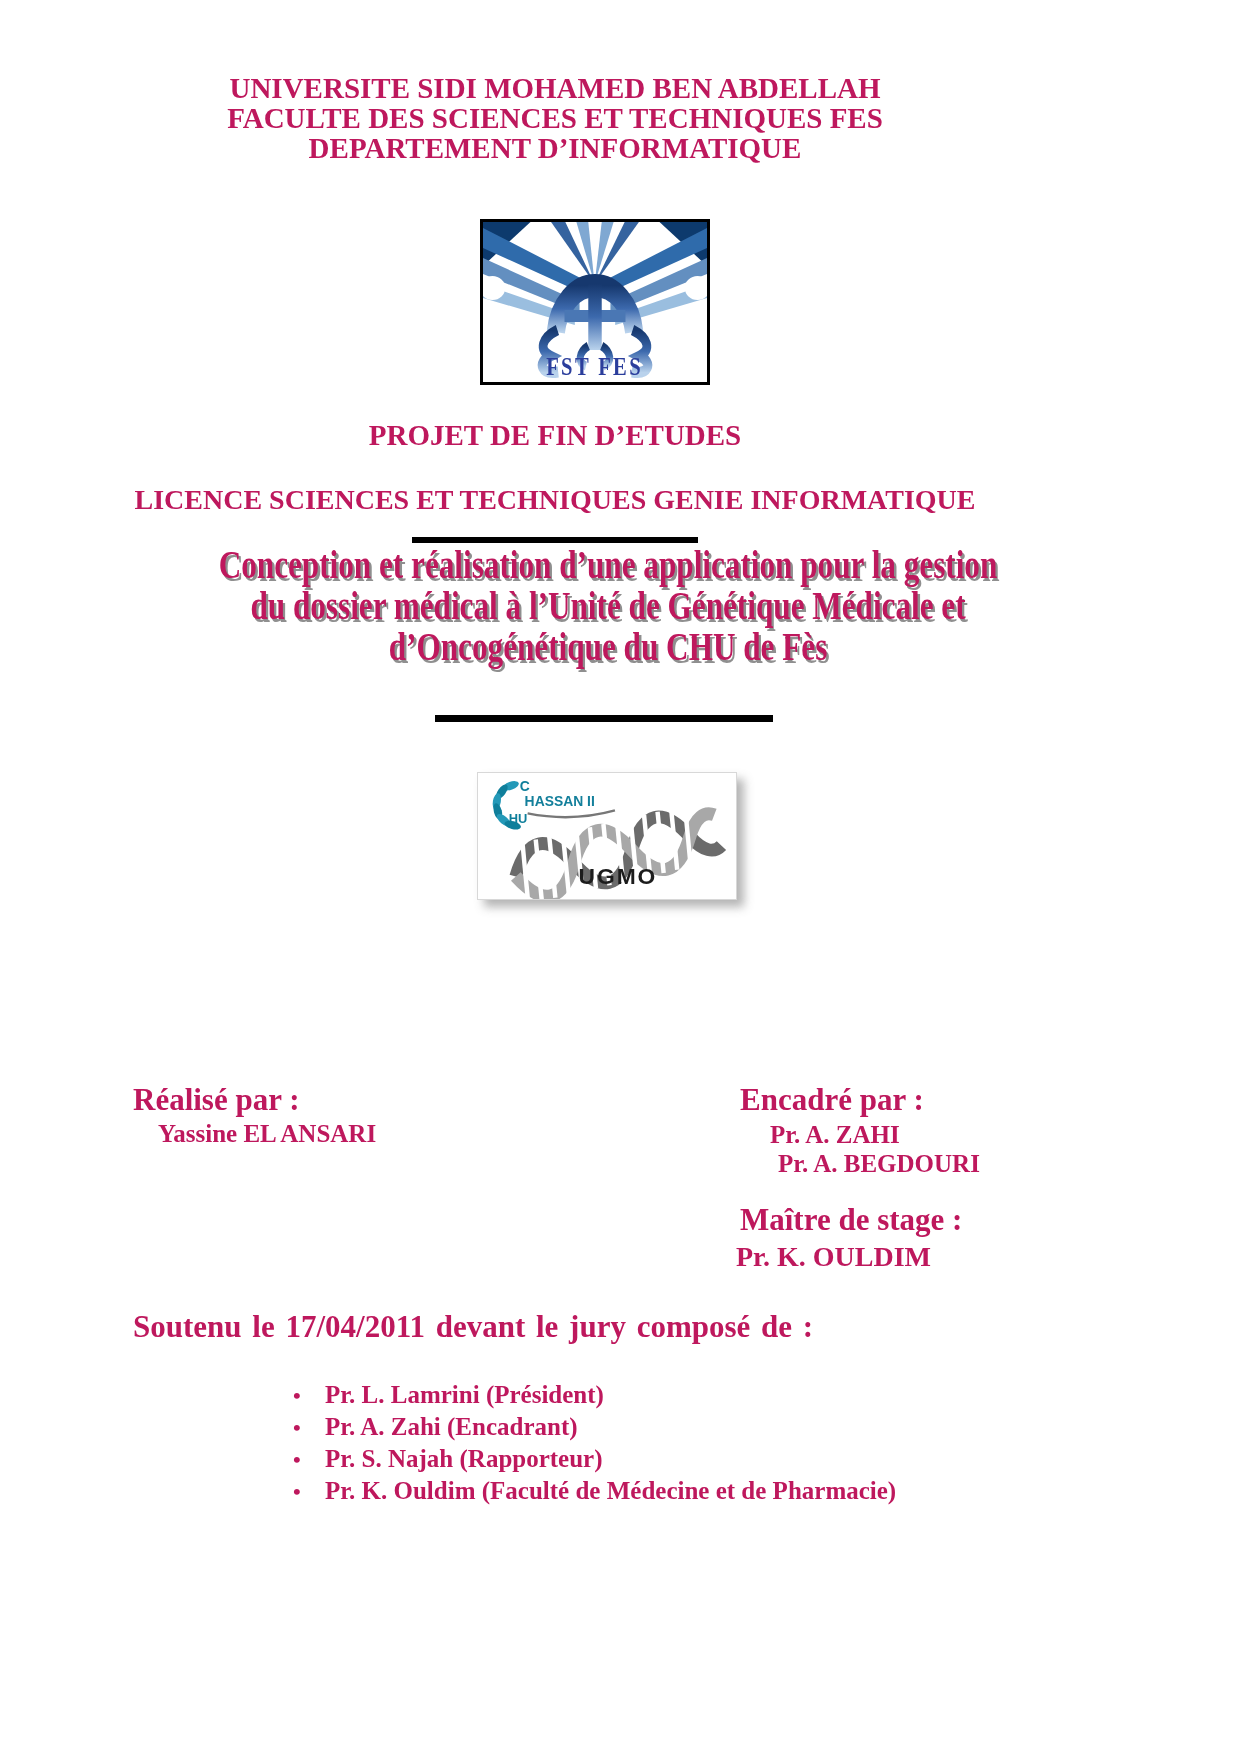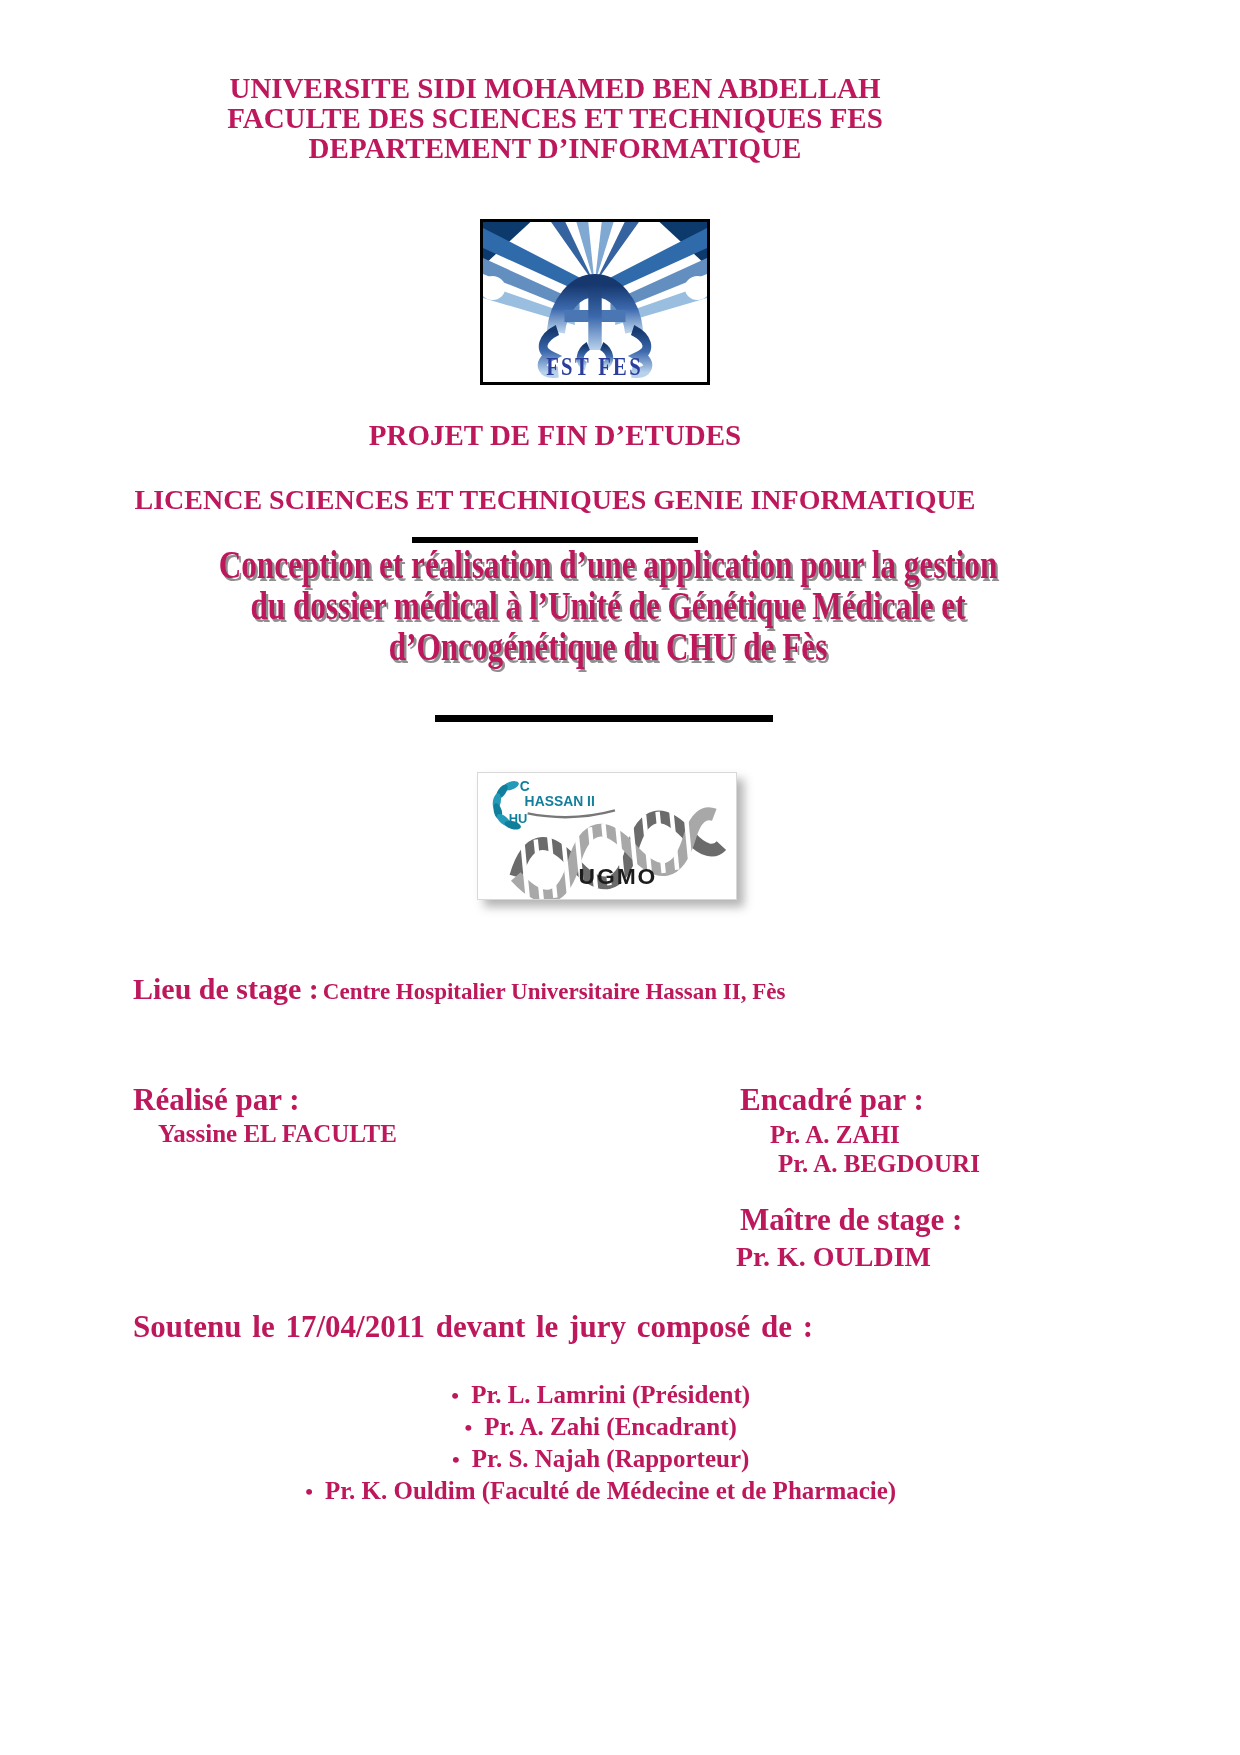--- a/index.html
+++ b/index.html
@@ -40,21 +40,21 @@
 
   .lbl-encadre{position:absolute;left:740px;top:1082px;font-size:31px;}
   .name-enc1{position:absolute;left:770px;top:1121px;font-size:25px;}
   .name-enc2{position:absolute;left:778px;top:1150px;font-size:25px;}
 
   .lbl-maitre{position:absolute;left:740px;top:1202px;font-size:31px;}
   .name-maitre{position:absolute;left:736px;top:1241px;font-size:28px;}
 
   .defense{position:absolute;left:133px;top:1309px;font-size:31px;word-spacing:3px;white-space:nowrap;}
 
-  .jury{position:absolute;left:293px;top:1379px;font-size:25px;line-height:31px;text-align:center;}
+  .jury{position:absolute;left:293px;top:1379px;font-size:25px;line-height:31px;}
   .jury-row{white-space:nowrap;}
   .jury .bullet{display:inline-block;width:32px;font-size:22px;}
 
   .year-box{position:absolute;left:387px;top:1548px;width:413px;
             border-top:5px solid #000;border-bottom:5px solid #000;
             text-align:center;font-size:27px;line-height:32px;box-sizing:border-box;}
 </style>
 </head>
 <body>
 
@@ -149,27 +149,23 @@
           <line x1="175" y1="50" x2="167" y2="112"></line>
           <line x1="189" y1="50" x2="181" y2="112"></line>
           <line x1="203" y1="50" x2="195" y2="112"></line>
           <line x1="217" y1="52" x2="209" y2="112"></line>
         </g>
       </g>
       <text x="141" y="113" text-anchor="middle" font-size="23" font-weight="bold" font-family="Liberation Sans, sans-serif" letter-spacing="2" fill="#1c1c1c">UGMO</text>
     </svg>
   </div>
 
-  <div class="line-lieu">
-    <span class="lbl">Lieu de stage :</span>
-    <span class="val">Centre Hospitalier Universitaire Hassan II, Fès</span>
-  </div>
 
   <div class="lbl-realise">Réalisé par :</div>
-  <div class="name-author">Yassine EL FACULTE</div>
+  <div class="name-author">Yassine EL ANSARI</div>
 
   <div class="lbl-encadre">Encadré par :</div>
   <div class="name-enc1">Pr. A. ZAHI</div>
   <div class="name-enc2">Pr. A. BEGDOURI</div>
 
   <div class="lbl-maitre">Maître de stage :</div>
   <div class="name-maitre">Pr. K. OULDIM</div>
 
   <div class="defense">Soutenu le 17/04/2011 devant le jury composé de :</div>
 

